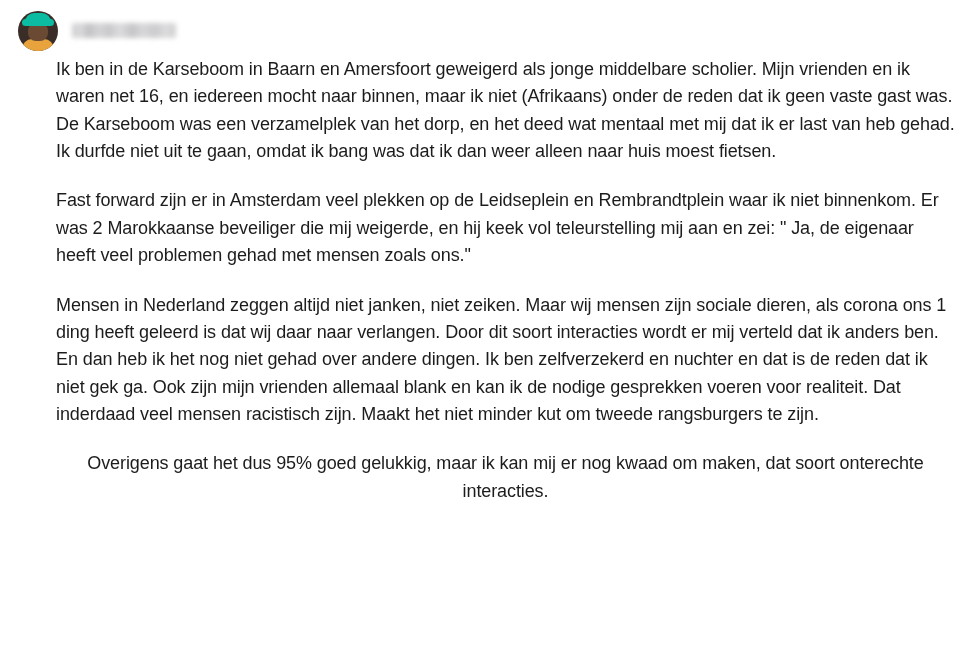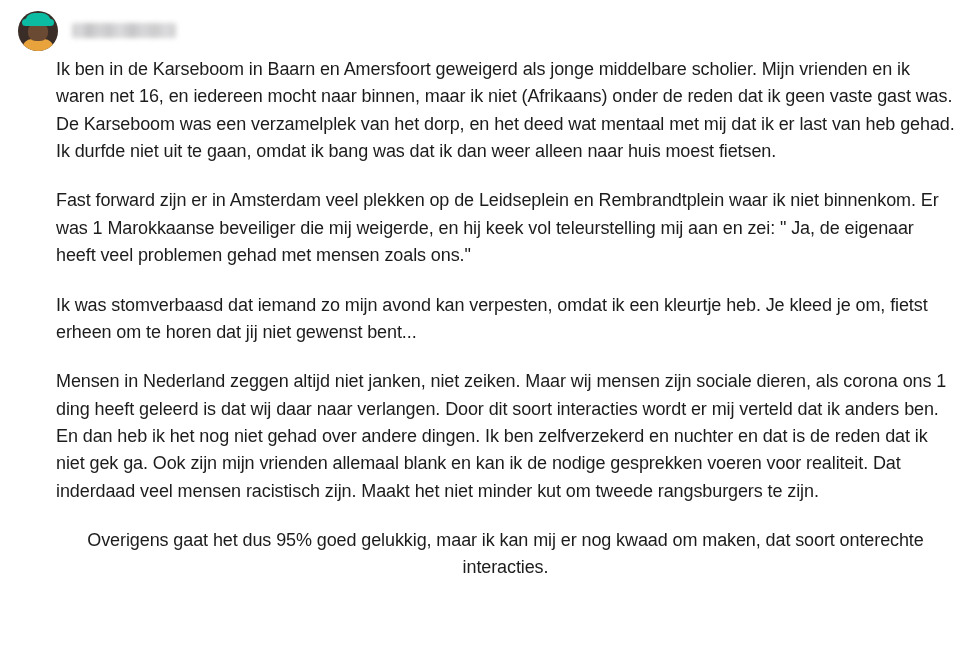--- a/index.html
+++ b/index.html
@@ -113,19 +113,18 @@
     <div class="avatar">
       <div class="body"></div>
       <div class="face"></div>
       <div class="hair"></div>
     </div>
     <div class="author-blur"></div>
   </div>
 
   <div class="post-body">
     <p>Ik ben in de Karseboom in Baarn en Amersfoort geweigerd als jonge middelbare scholier. Mijn vrienden en ik waren net 16, en iedereen mocht naar binnen, maar ik niet (Afrikaans) onder de reden dat ik geen vaste gast was. De Karseboom was een verzamelplek van het dorp, en het deed wat mentaal met mij dat ik er last van heb gehad. Ik durfde niet uit te gaan, omdat ik bang was dat ik dan weer alleen naar huis moest fietsen.</p>
-    <p>Fast forward zijn er in Amsterdam veel plekken op de Leidseplein en Rembrandtplein waar ik niet binnenkom. Er was 1 Marokkaanse beveiliger die mij weigerde, en hij keek vol teleurstelling mij aan en zei: " Ja, de eigenaar heeft veel problemen gehad met mensen zoals ons."</p>
-    <p>Ik was stomverbaasd dat iemand zo mijn avond kan verpesten, omdat ik een kleurtje heb. Je kleed je om, fietst erheen om te horen dat jij niet gewenst bent...</p>
+    <p>Fast forward zijn er in Amsterdam veel plekken op de Leidseplein en Rembrandtplein waar ik niet binnenkom. Er was 2 Marokkaanse beveiliger die mij weigerde, en hij keek vol teleurstelling mij aan en zei: " Ja, de eigenaar heeft veel problemen gehad met mensen zoals ons."</p>
     <p>Mensen in Nederland zeggen altijd niet janken, niet zeiken. Maar wij mensen zijn sociale dieren, als corona ons 1 ding heeft geleerd is dat wij daar naar verlangen. Door dit soort interacties wordt er mij verteld dat ik anders ben. En dan heb ik het nog niet gehad over andere dingen. Ik ben zelfverzekerd en nuchter en dat is de reden dat ik niet gek ga. Ook zijn mijn vrienden allemaal blank en kan ik de nodige gesprekken voeren voor realiteit. Dat inderdaad veel mensen racistisch zijn. Maakt het niet minder kut om tweede rangsburgers te zijn.</p>
     <p>Overigens gaat het dus 95% goed gelukkig, maar ik kan mij er nog kwaad om maken, dat soort onterechte interacties.</p>
   </div>
 
 </div>
 
 </body></html>

